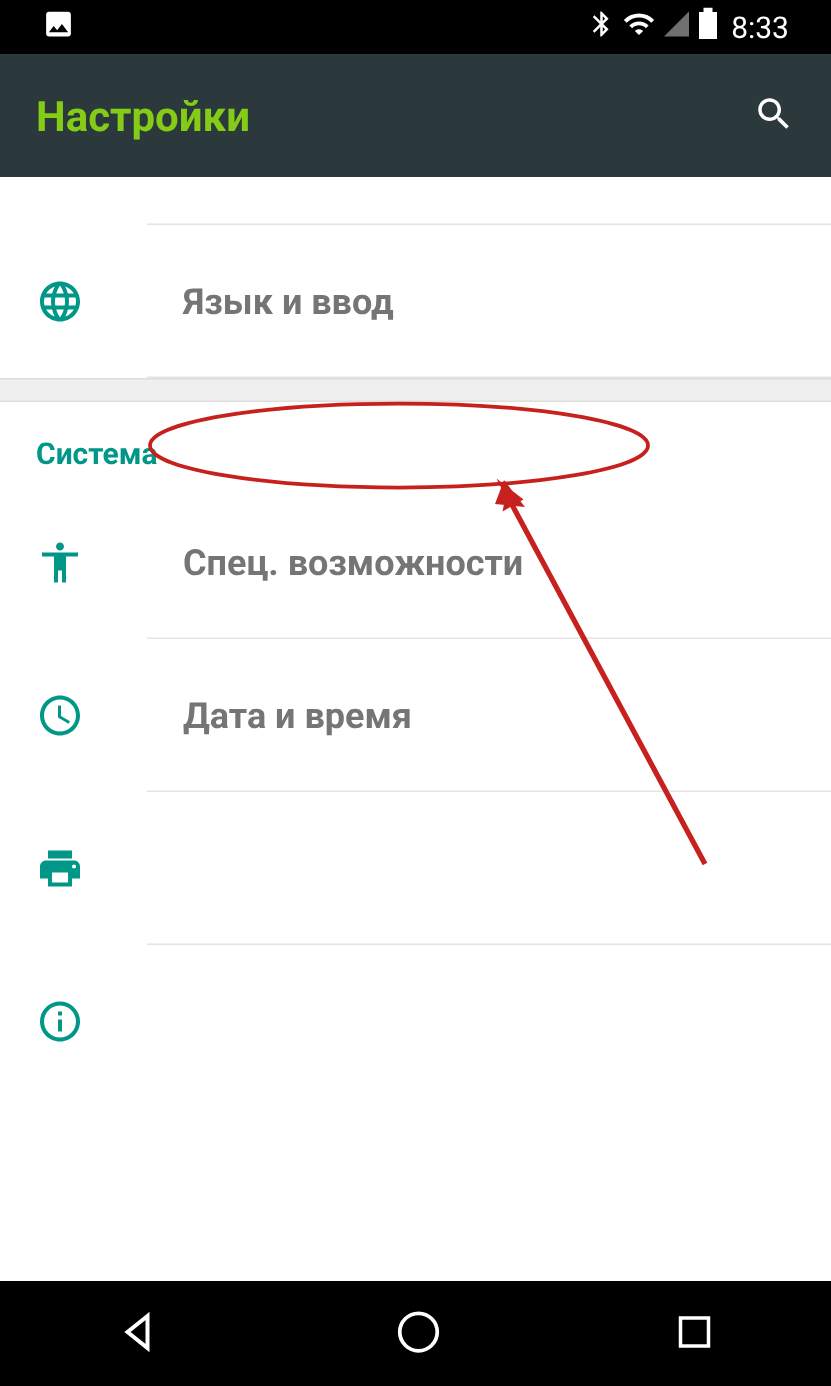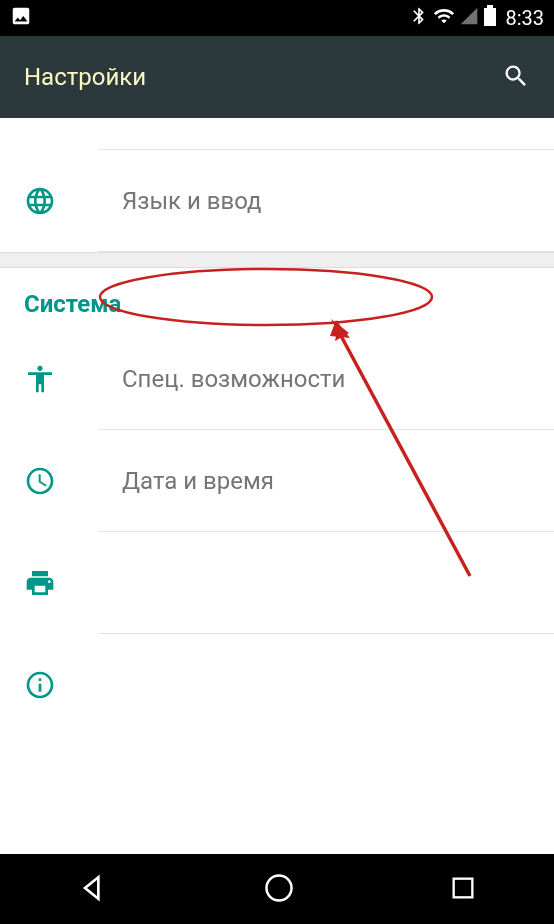--- a/index.html
+++ b/index.html
@@ -10,35 +10,35 @@
       background: #fff;
       overflow: hidden;
       position: relative;
     }
     .status-bar {
       height: 36px;
       background: #000;
       display: flex;
       align-items: center;
       justify-content: space-between;
-      padding: 0 10px;
+      padding: 0 28px;
       color: #fff;
     }
     .status-left { display: flex; align-items: center; }
     .status-right { display: flex; align-items: center; gap: 4px; }
     .status-time { font-size: 20px; font-weight: 400; margin-left: 4px; }
     .app-bar {
       height: 82px;
       background: #2b393d;
       display: flex;
       align-items: center;
       justify-content: space-between;
       padding: 0 24px;
     }
-    .app-title { color: #fef9c3; font-size: 24px; font-weight: 400; }
+    .app-title { color: #84cc16; font-size: 28px; font-weight: 700; }
     .search-btn { background: none; border: none; cursor: pointer; }
     .content { background: #fff; }
     .list-item {
       display: flex;
       align-items: center;
       height: 102px;
       padding-left: 24px;
       border-bottom: 1px solid #e4e4e4;
       margin-left: 98px;
       position: relative;
@@ -48,36 +48,36 @@
       left: -78px;
       width: 40px;
       height: 40px;
       display: flex;
       align-items: center;
       justify-content: center;
     }
     .list-item .label {
       font-size: 24px;
       color: #757575;
-      font-weight: 400;
+      font-weight: 700;
     }
     .spacer-top {
       height: 32px;
       border-bottom: 1px solid #e4e4e4;
       margin-left: 98px;
     }
     .section-divider {
       height: 16px;
       background: #efefef;
       border-top: 1px solid #ddd;
       border-bottom: 1px solid #ddd;
     }
     .section-header {
       padding: 22px 24px 10px 24px;
-      font-size: 24px;
+      font-size: 20px;
       color: #009688;
       font-weight: 700;
     }
     .highlight-ellipse {
       position: absolute;
       left: 96px;
       top: 266px;
       width: 340px;
       height: 62px;
       pointer-events: none;

